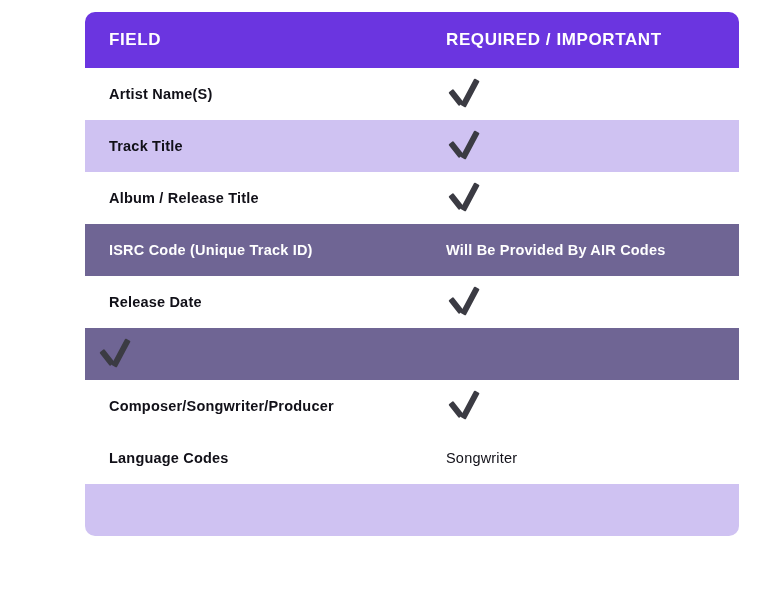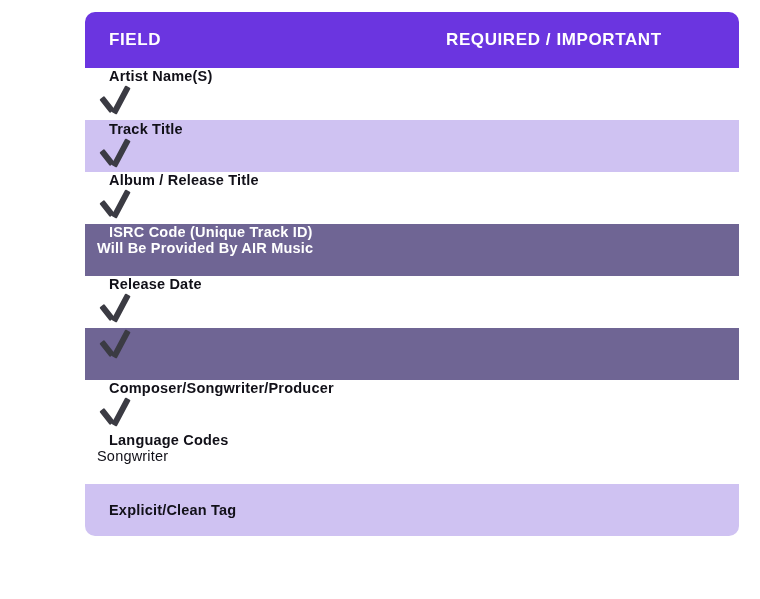--- a/index.html
+++ b/index.html
@@ -60,21 +60,20 @@
     font-weight: bold;
     letter-spacing: 0.6px;
   }
   .row.header .cell-req {
     padding-left: 12px;
   }
 
   
   .row.body {
     height: 52px;
-    flex-direction: column;
   }
   .row.light {
     background: #ffffff;
   }
   .row.lav {
     background: #cfc2f2;
     justify-content: center;
   }
   .row.dark {
     background: #6f6594;
@@ -187,21 +186,21 @@
             <i class="l"></i>
           </span>
       </div>
     </div>
 
     <div class="row body dark">
       <div class="cell-field">
         <span class="field-label">ISRC Code (Unique Track ID)</span>
       </div>
       <div class="cell-req">
-        <span class="req-text">Will Be Provided By AIR Music</span>
+        <span class="req-text">Will Be Provided By AIR Codes</span>
       </div>
     </div>
 
     <div class="row body light">
       <div class="cell-field">
         <span class="field-label">Release Date</span>
       </div>
       <div class="cell-req">
         <span class="check">
             <i class="s"></i>
@@ -235,19 +234,16 @@
     <div class="row body light">
       <div class="cell-field">
         <span class="field-label">Language Codes</span>
       </div>
       <div class="cell-req">
         <span class="req-text normalweight">Songwriter</span>
       </div>
     </div>
 
     <div class="row body lav last">
-      <div class="cell-field">
-        <span class="field-label">Explicit/Clean Tag</span>
-      </div>
     </div>
 
   </div>
 </div>
 
 </body></html>

